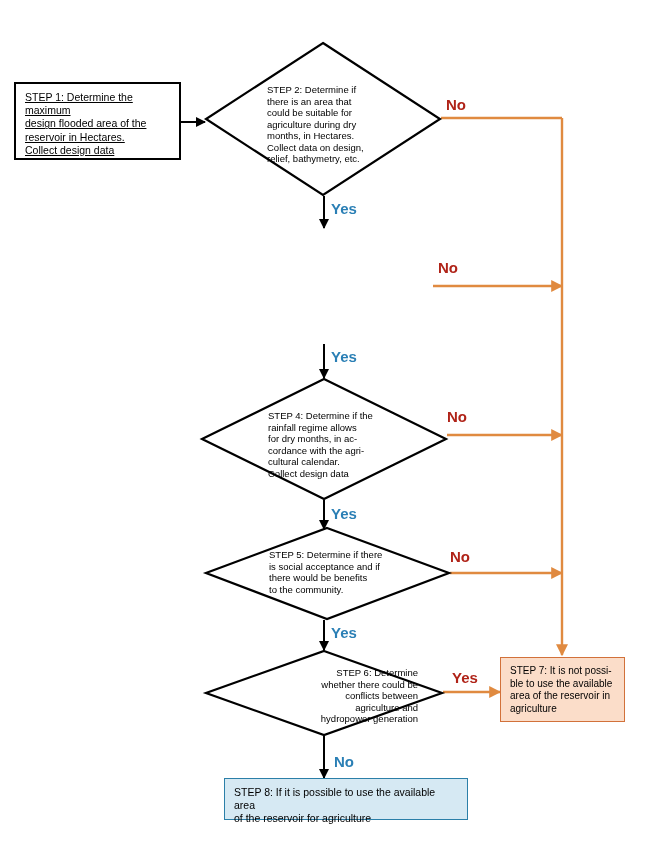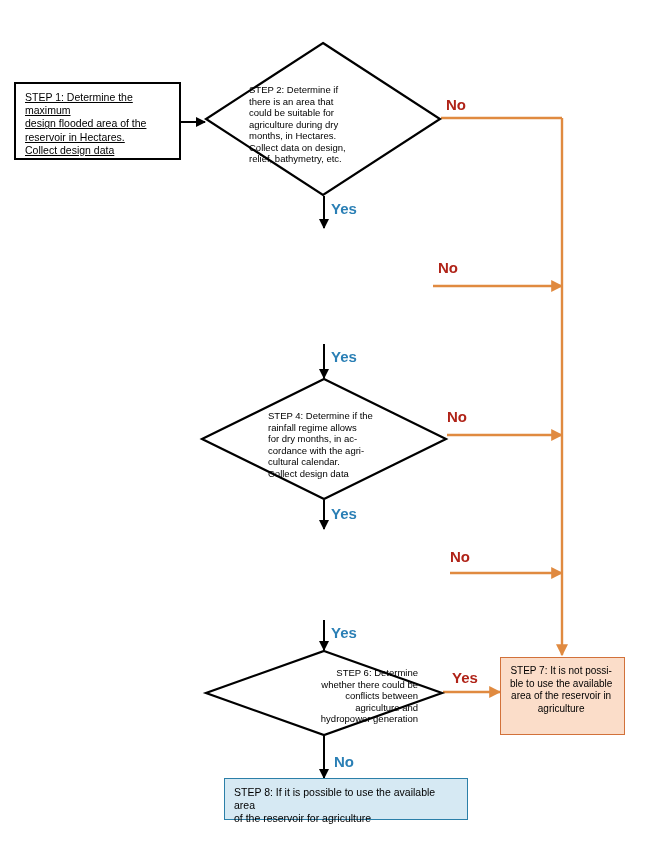--- a/index.html
+++ b/index.html
@@ -128,21 +128,21 @@
 
   <div class="node-box box-plain" style="left:14px; top:82px; width:167px; height:78px;text-decoration:underline;">STEP 1: Determine the maximum
 design flooded area of the
 reservoir in Hectares.
 Collect design data</div>
 
   <div class="node-diamond" style="left:205px; top:42px; width:236px; height:154px;">
     <svg width="236" height="154" viewBox="0 0 236 154">
       <polygon points="118,1 235,77 118,153 1,77" fill="#ffffff" stroke="#000000" stroke-width="2.2"></polygon>
     </svg>
-    <div class="diamond-label" style="left:44px; top:42px; width:160px;">STEP 2: Determine if
+    <div class="diamond-label" style="left:62px; top:42px; width:160px;">STEP 2: Determine if
 there is an area that
 could be suitable for
 agriculture during dry
 months, in Hectares.
 Collect data on design,
 relief, bathymetry, etc.</div>
   </div>
 
 
   <div class="node-diamond" style="left:201px; top:378px; width:246px; height:122px;">
@@ -150,33 +150,42 @@
       <polygon points="123,1 245,61 123,121 1,61" fill="#ffffff" stroke="#000000" stroke-width="2.2"></polygon>
     </svg>
     <div class="diamond-label" style="left:67px; top:32px; width:160px;">STEP 4: Determine if the
 rainfall regime allows
 for dry months, in ac-
 cordance with the agri-
 cultural calendar.
 Collect design data</div>
   </div>
 
+  <div class="node-diamond" style="left:205px; top:527px; width:245px; height:93px;">
+    <svg width="245" height="93" viewBox="0 0 245 93">
+      <polygon points="122,1 244,46 122,92 1,46" fill="#ffffff" stroke="#000000" stroke-width="2.2"></polygon>
+    </svg>
+    <div class="diamond-label" style="left:64px; top:22px; width:166px;">STEP 5: Determine if there
+is social acceptance and if
+there would be benefits
+to the community.</div>
+  </div>
 
   <div class="node-diamond" style="left:205px; top:650px; width:238px; height:86px;">
     <svg width="238" height="86" viewBox="0 0 238 86">
       <polygon points="119,1 237,43 119,85 1,43" fill="#ffffff" stroke="#000000" stroke-width="2.2"></polygon>
     </svg>
     <div class="diamond-label" style="left:67px; top:17px; width:146px;text-align:right;">STEP 6: Determine
 whether there could be
 conflicts between
 agriculture and
 hydropower generation</div>
   </div>
 
-  <div class="node-box box-warn" style="left:500px; top:657px; width:125px; height:78px;text-align:center;">STEP 7: It is not possi-
+  <div class="node-box box-warn" style="left:500px; top:657px; width:125px; height:65px;">STEP 7: It is not possi-
 ble to use the available
 area of the reservoir in
 agriculture</div>
 
   <div class="node-box box-ok" style="left:224px; top:778px; width:244px; height:42px;">STEP 8: If it is possible to use the available area
 of the reservoir for agriculture</div>
 
   <span class="edge-label lbl-yes-blue" style="left:331px; top:200px;">Yes</span>
 
   <span class="edge-label lbl-no-red" style="left:446px; top:96px;">No</span>

